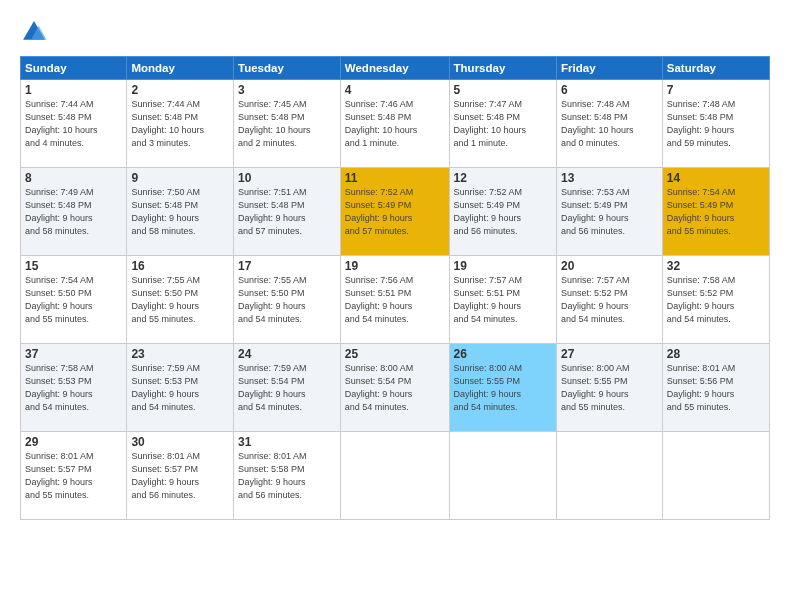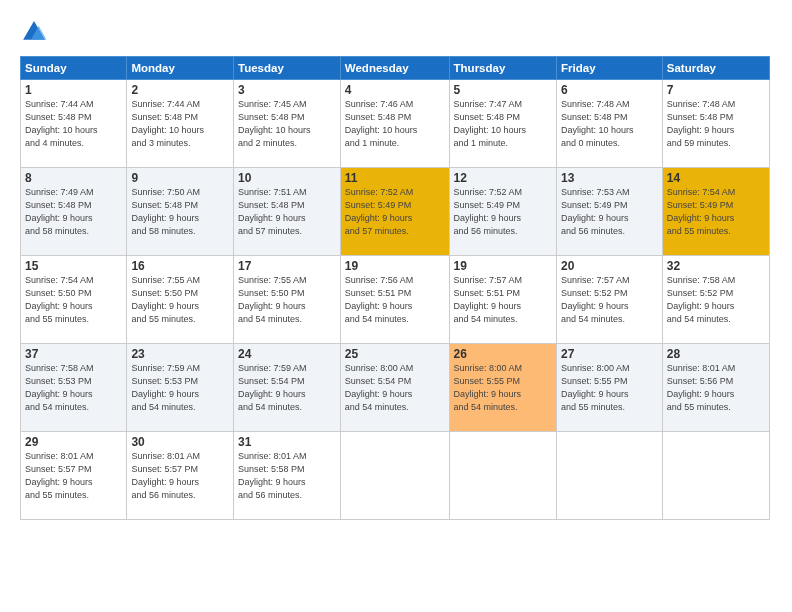--- a/index.html
+++ b/index.html
@@ -303,21 +303,21 @@
 Daylight: 9 hours
 and 54 minutes.</div>
           </td>
           <td style="background: rgb(240, 244, 248);">
             <span class="day-num">25</span>
             <div class="day-info" style="white-space: pre-line;">Sunrise: 8:00 AM
 Sunset: 5:54 PM
 Daylight: 9 hours
 and 54 minutes.</div>
           </td>
-          <td style="background: #fdba74;">
+          <td style="background: #7dd3fc;">
             <span class="day-num">26</span>
             <div class="day-info" style="white-space: pre-line;">Sunrise: 8:00 AM
 Sunset: 5:55 PM
 Daylight: 9 hours
 and 54 minutes.</div>
           </td>
           <td style="background: rgb(240, 244, 248);">
             <span class="day-num">27</span>
             <div class="day-info" style="white-space: pre-line;">Sunrise: 8:00 AM
 Sunset: 5:55 PM

